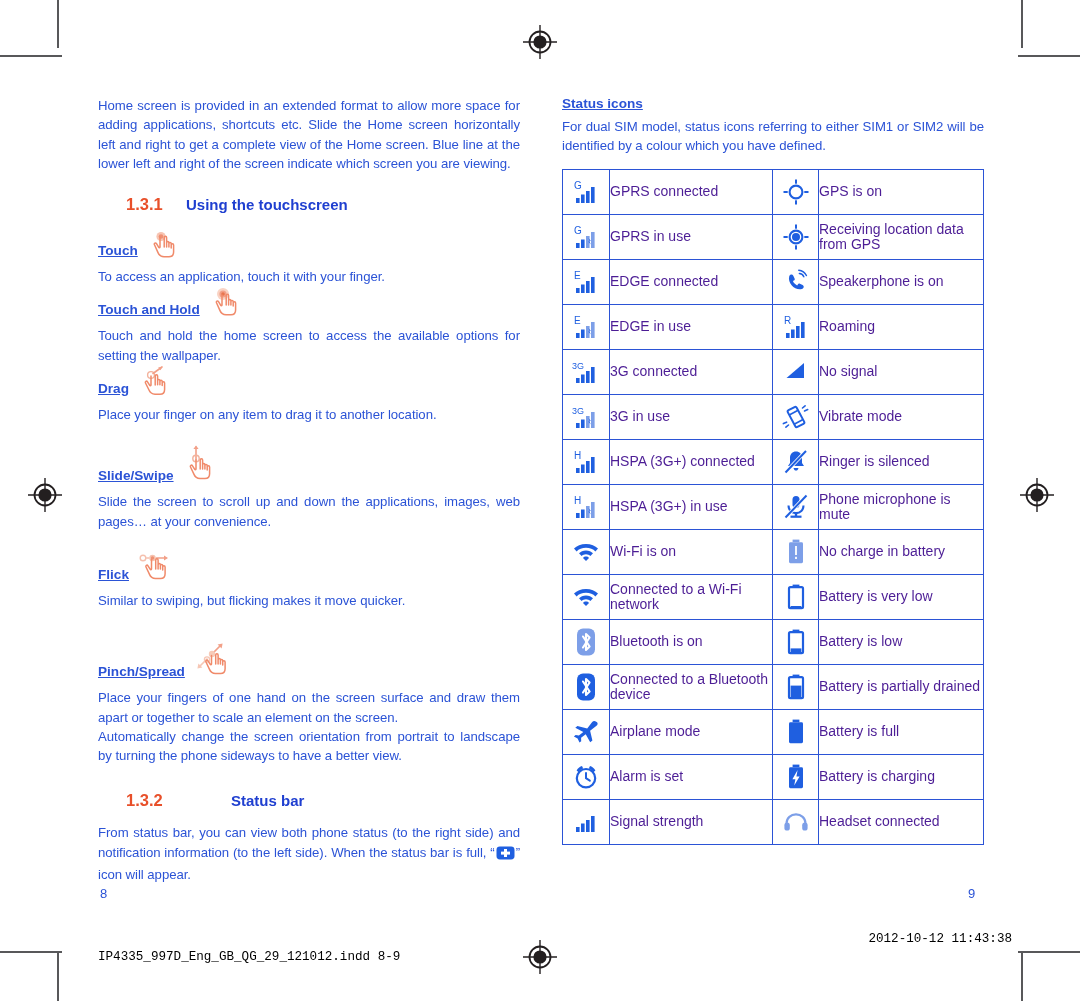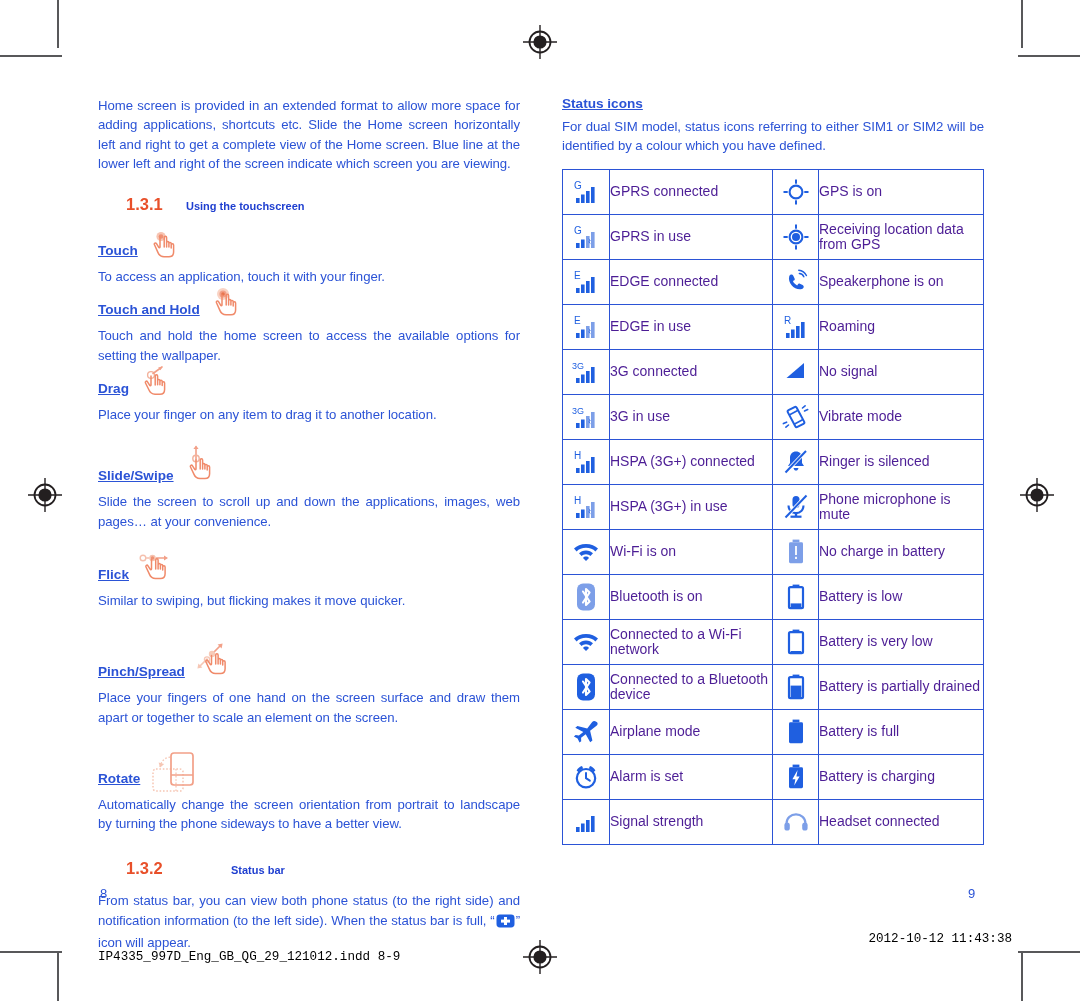--- a/index.html
+++ b/index.html
@@ -48,21 +48,21 @@
     margin-left: 28px;
   }
   .sect-num {
     color: #e8502a;
     font-size: 16.5px;
     width: 60px;
     flex: none;
   }
   .sect-title {
     color: #1f3fd0;
-    font-size: 11px;
+    font-size: 15px;
   }
 
   .subhead {
     color: #2b53d6;
     font-size: 13.6px;
     font-weight: bold;
     text-decoration: underline;
     display: inline-block;
     margin-top: 16px;
     margin-bottom: 9px;
@@ -248,33 +248,20 @@
         <path d="M13 21 L5 29" stroke="#f6c6b4" stroke-width="1.7" stroke-linecap="round"></path>
         <path d="M3.4 30.6 l5 -1 l-4 -4 z" fill="#f6c6b4"></path>
         <circle cx="18" cy="16" r="3.2" fill="#f7cbb9"></circle>
         <circle cx="13" cy="21.5" r="2.6" fill="none" stroke="#f6c6b4" stroke-width="1.3"></circle>
         <path d="M17.5 17.5 L17.5 26 C17.5 27 16.5 27 16.1 26.2 L14 22.8 C13.1 21.4 11.2 22.6 12 24 L15.5 31.4 C16.5 33.8 18.5 35.4 21.5 35.6 L26.5 35.6 C29.5 35.6 31.1 33.4 31.1 30.8 L31.1 24 C31.1 22.3 28.7 22.3 28.7 24 L28.7 27 M28.7 25.4 L28.7 22.6 C28.7 21 26.4 21 26.4 22.6 L26.4 26 M26.4 24.2 L26.4 21.8 C26.4 20.2 24.1 20.2 24.1 21.8 L24.1 26 M24.1 24 L24.1 17 C24.1 15.3 21.7 15.3 21.7 17 L21.7 26" fill="none" stroke="#f08a6a" stroke-width="1.5" stroke-linecap="round" stroke-linejoin="round"></path>
       </svg>
     </span>
   </div>
   <div class="body-text">Place your fingers of one hand on the screen surface and draw them apart or together to scale an element on the screen.</div>
 
-  <div class="subhead-row" style="margin-top:22px;">
-    <span class="subhead">Rotate</span>
-    <span class="gesture-ico" style="margin-bottom:-6px;">
-      <svg width="54" height="48" viewBox="0 0 54 48">
-        <rect x="4" y="20" width="30" height="22" rx="3" fill="none" stroke="#f6c6b4" stroke-width="1.5" stroke-dasharray="1.6 1.8"></rect>
-        <line x1="27" y1="20" x2="27" y2="42" stroke="#f6c6b4" stroke-width="1.3" stroke-dasharray="1.6 1.8"></line>
-        <rect x="22" y="4" width="22" height="32" rx="3" fill="none" stroke="#f2a088" stroke-width="1.7"></rect>
-        <line x1="22" y1="26" x2="44" y2="26" stroke="#f2a088" stroke-width="1.5"></line>
-        <path d="M11 18 C12 12 16 8.6 21 8.2" fill="none" stroke="#f6c6b4" stroke-width="1.3" stroke-dasharray="1.6 1.8"></path>
-        <path d="M9.6 13.4 l1.6 5 l4 -3.4 z" fill="#f6c6b4"></path>
-      </svg>
-    </span>
-  </div>
   <div class="body-text">Automatically change the screen orientation from portrait to landscape by turning the phone sideways to have a better view.</div>
 
   <div class="sect" style="margin-top:26px;gap:45px;">
     <span class="sect-num">1.3.2</span>
     <span class="sect-title">Status bar</span>
   </div>
 
   <div class="body-text">
     <span>From status bar, you can view both phone status (to the right side) and notification information (to the left side). When the status bar is full, “</span><span class="inline-plus">
       <svg width="19" height="14" viewBox="0 0 19 14">
@@ -534,60 +521,60 @@
               <rect x="10.1" y="18.8" width="1.8" height="2.2" fill="#ffffff"></rect>
             </svg>
           </div>
         </td>
         <td class="c-text">No charge in battery</td>
       </tr>
 
       <tr>
         <td class="c-icon">
           <div class="cellico">
+            <svg width="30" height="24" viewBox="0 0 30 24">
+              <path d="M15 4 C20 4 24.3 6 27 8.6 L24.4 11.4 C22.2 9.2 18.9 7.8 15 7.8 C11.1 7.8 7.8 9.2 5.6 11.4 L3 8.6 C5.7 6 10 4 15 4 z" fill="#1f5fe0"></path>
+              <path d="M15 10.4 C17.9 10.4 20.4 11.6 22 13.2 L19.4 16 C18.3 14.9 16.8 14.2 15 14.2 C13.2 14.2 11.7 14.9 10.6 16 L8 13.2 C9.6 11.6 12.1 10.4 15 10.4 z" fill="#1f5fe0"></path>
+              <path d="M15 16.6 C16.2 16.6 17.3 17.1 18 17.9 L15 21 L12 17.9 C12.7 17.1 13.8 16.6 15 16.6 z" fill="#1f5fe0"></path>
+            </svg>
+          </div>
+        </td>
+        <td class="c-text c-text-a">Connected to a Wi-Fi network</td>
+        <td class="c-icon c-icon-b">
+          <div class="cellico">
+            <svg width="22" height="28" viewBox="0 0 22 28">
+              <rect x="7.6" y="1.6" width="6.8" height="2.6" fill="#1f5fe0"></rect>
+              <rect x="4" y="4.2" width="14" height="21" rx="1.4" fill="none" stroke="#1f5fe0" stroke-width="2.2"></rect>
+              <rect x="5.6" y="23" width="10.8" height="1.4" fill="#1f5fe0"></rect>
+            </svg>
+          </div>
+        </td>
+        <td class="c-text">Battery is very low</td>
+      </tr>
+
+      <tr>
+        <td class="c-icon">
+          <div class="cellico">
             <svg width="24" height="30" viewBox="0 0 24 30">
               <rect x="3" y="1.5" width="18" height="27" rx="6" fill="#7d9fe8"></rect>
               <path d="M9 9.5 L15.6 19.5 L12 23 L12 7 L15.6 10.5 L9 20.5" fill="none" stroke="#ffffff" stroke-width="2.1" stroke-linecap="round" stroke-linejoin="round"></path>
             </svg>
           </div>
         </td>
         <td class="c-text c-text-a">Bluetooth is on</td>
         <td class="c-icon c-icon-b">
           <div class="cellico">
             <svg width="22" height="28" viewBox="0 0 22 28">
               <rect x="7.6" y="1.6" width="6.8" height="2.6" fill="#1f5fe0"></rect>
               <rect x="4" y="4.2" width="14" height="21" rx="1.4" fill="none" stroke="#1f5fe0" stroke-width="2.2"></rect>
               <rect x="5.6" y="20.4" width="10.8" height="4" fill="#1f5fe0"></rect>
             </svg>
           </div>
         </td>
         <td class="c-text">Battery is low</td>
-      </tr>
-
-      <tr>
-        <td class="c-icon">
-          <div class="cellico">
-            <svg width="30" height="24" viewBox="0 0 30 24">
-              <path d="M15 4 C20 4 24.3 6 27 8.6 L24.4 11.4 C22.2 9.2 18.9 7.8 15 7.8 C11.1 7.8 7.8 9.2 5.6 11.4 L3 8.6 C5.7 6 10 4 15 4 z" fill="#1f5fe0"></path>
-              <path d="M15 10.4 C17.9 10.4 20.4 11.6 22 13.2 L19.4 16 C18.3 14.9 16.8 14.2 15 14.2 C13.2 14.2 11.7 14.9 10.6 16 L8 13.2 C9.6 11.6 12.1 10.4 15 10.4 z" fill="#1f5fe0"></path>
-              <path d="M15 16.6 C16.2 16.6 17.3 17.1 18 17.9 L15 21 L12 17.9 C12.7 17.1 13.8 16.6 15 16.6 z" fill="#1f5fe0"></path>
-            </svg>
-          </div>
-        </td>
-        <td class="c-text c-text-a">Connected to a Wi-Fi network</td>
-        <td class="c-icon c-icon-b">
-          <div class="cellico">
-            <svg width="22" height="28" viewBox="0 0 22 28">
-              <rect x="7.6" y="1.6" width="6.8" height="2.6" fill="#1f5fe0"></rect>
-              <rect x="4" y="4.2" width="14" height="21" rx="1.4" fill="none" stroke="#1f5fe0" stroke-width="2.2"></rect>
-              <rect x="5.6" y="23" width="10.8" height="1.4" fill="#1f5fe0"></rect>
-            </svg>
-          </div>
-        </td>
-        <td class="c-text">Battery is very low</td>
       </tr>
 
       <tr>
         <td class="c-icon">
           <div class="cellico">
             <svg width="24" height="30" viewBox="0 0 24 30">
               <rect x="3" y="1.5" width="18" height="27" rx="6" fill="#1f5fe0"></rect>
               <path d="M9 9.5 L15.6 19.5 L12 23 L12 7 L15.6 10.5 L9 20.5" fill="none" stroke="#ffffff" stroke-width="2.1" stroke-linecap="round" stroke-linejoin="round"></path>
             </svg>
           </div>

